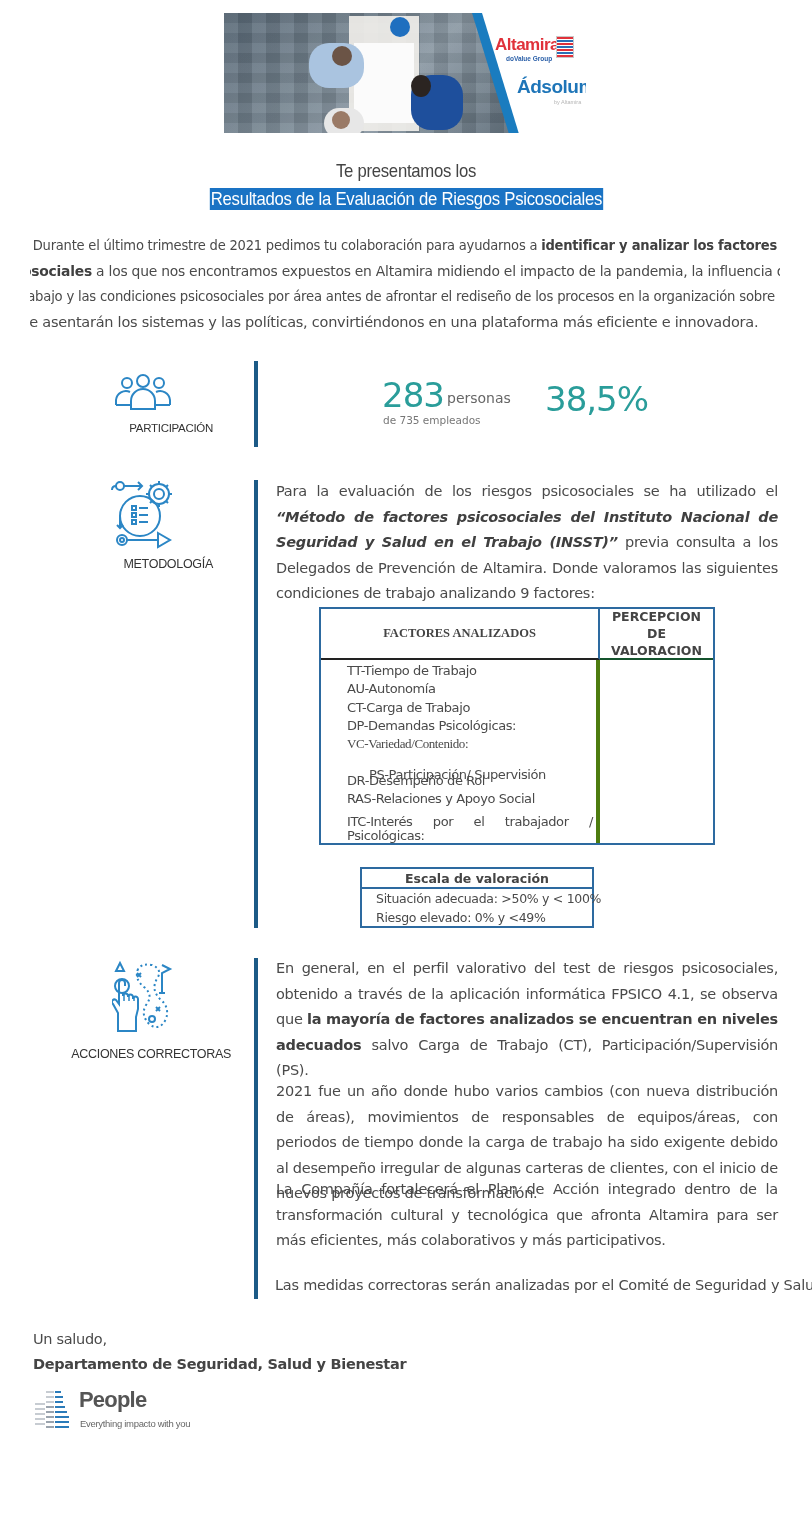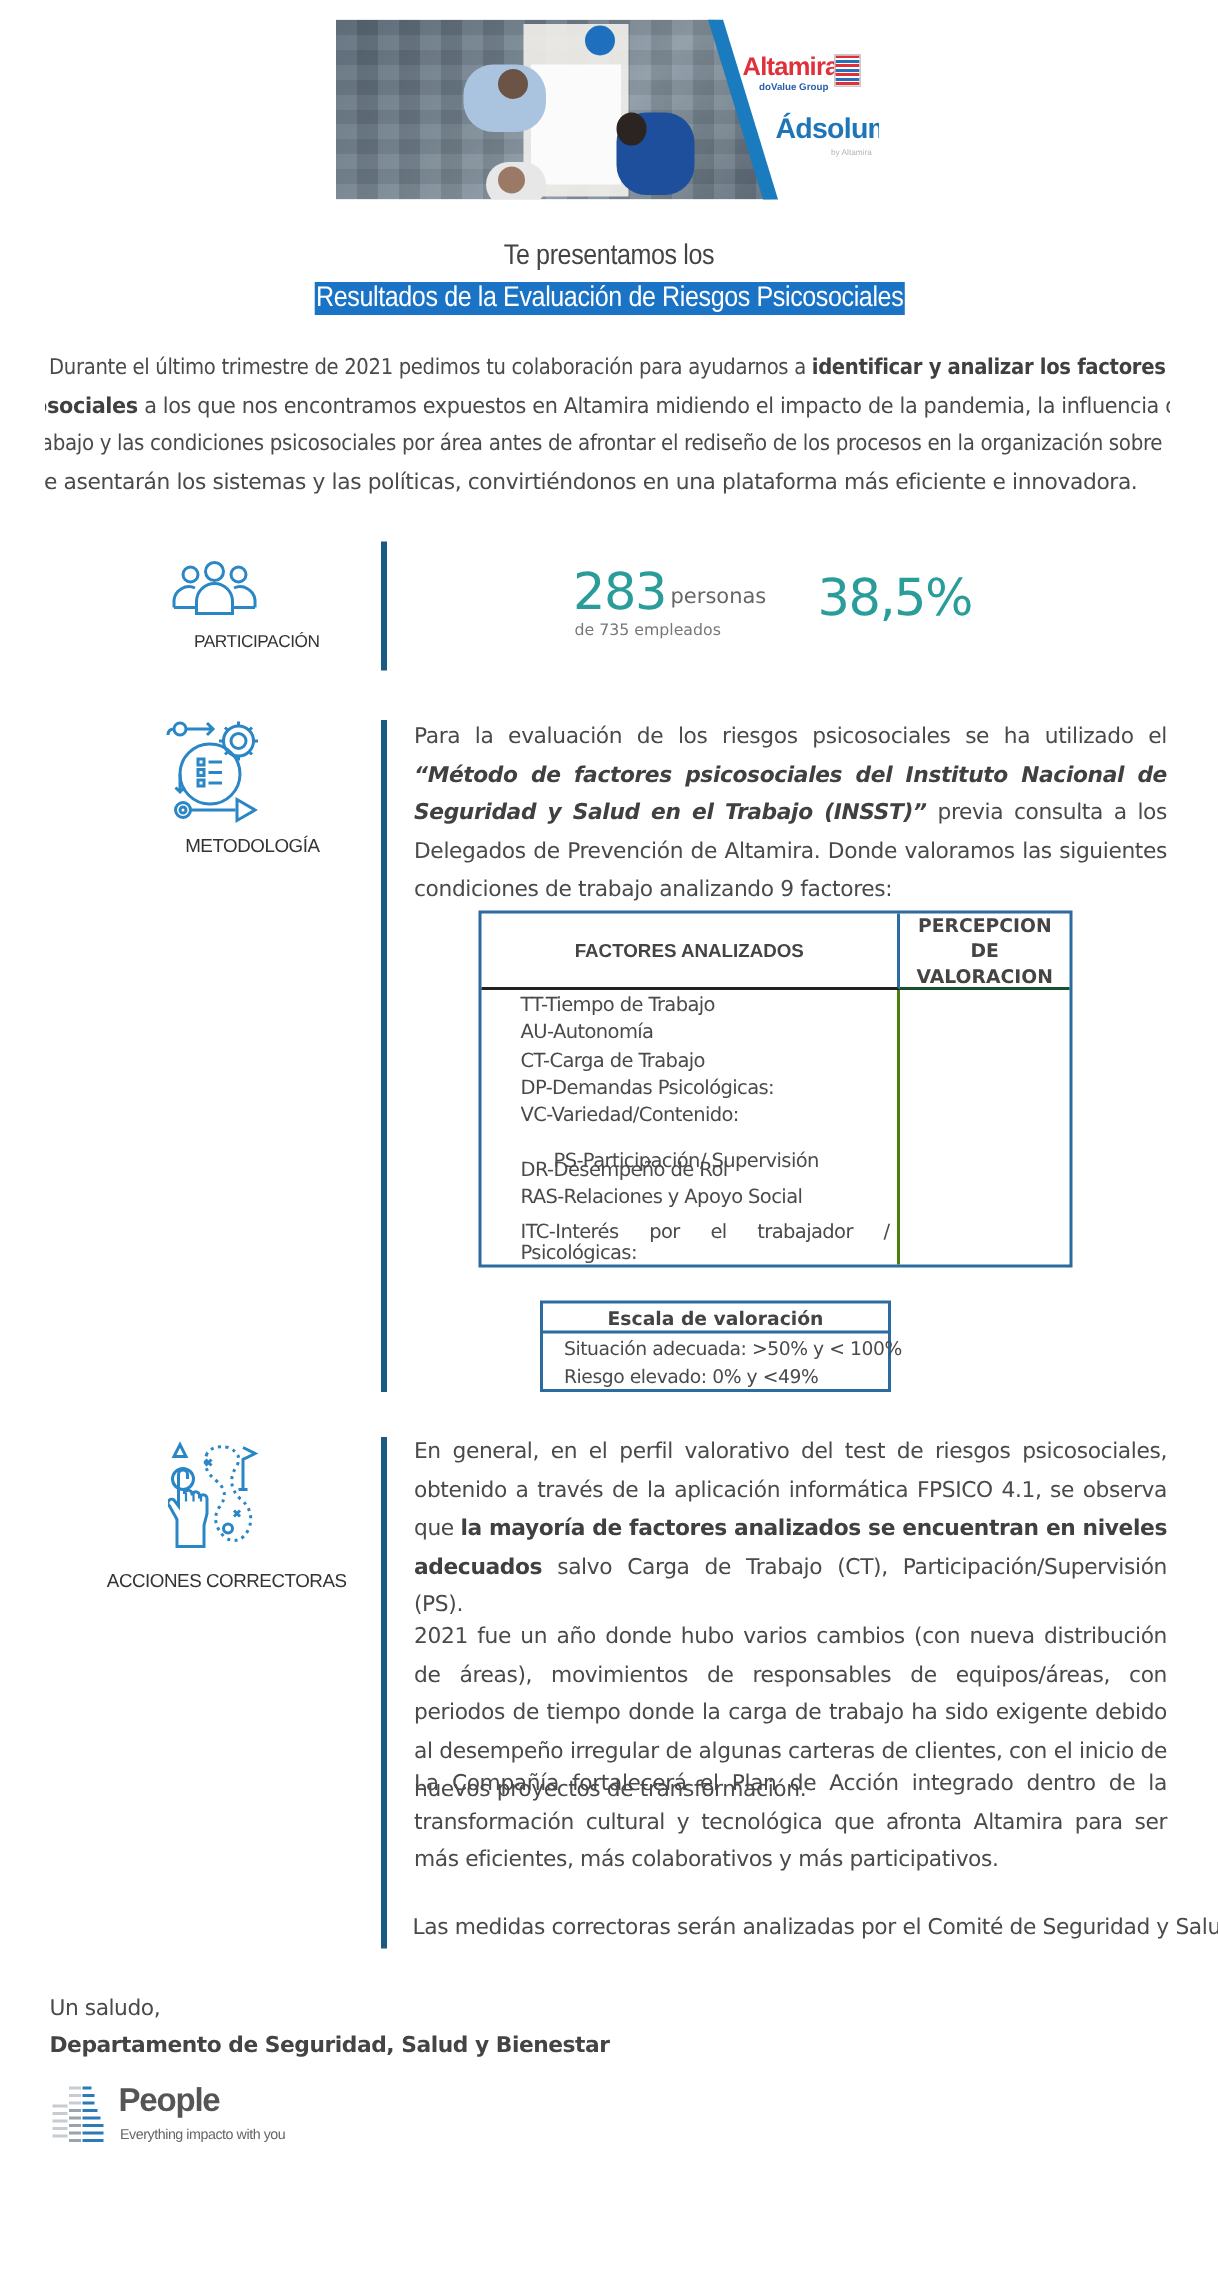--- a/index.html
+++ b/index.html
@@ -118,31 +118,31 @@
 
     
     .factors-table {
       left: 319px; top: 607px; width: 396px; height: 238px;
       border: 2px solid #2d6aa0; border-collapse: collapse;
     }
     .ft-head-left {
       position: absolute; left: 0; top: 0; width: 279px; height: 51px;
       border-bottom: 2px solid #222; border-right: 2px solid #2d6aa0;
       display: flex; align-items: center; justify-content: center;
-      font-family: Liberation Sans, sans-serif; font-weight: bold; font-size: 12.5px; color: #444;
+      font-family: Liberation Serif, serif; font-weight: bold; font-size: 12.5px; color: #444;
     }
     .ft-head-right {
       position: absolute; left: 279px; top: 0; width: 113px; height: 51px;
       border-bottom: 2px solid #14532d;
       display: flex; align-items: center; justify-content: center; text-align: center;
       font-family: "DejaVu Sans", sans-serif; font-weight: bold; font-size: 12.5px; line-height: 17px; color: #444;
     }
     .ft-body-left {
       position: absolute; left: 0; top: 51px; width: 279px; height: 183px;
-      border-right: 2px solid #4d7c0f;
+      border-right: 4px solid #4d7c0f;
     }
     .ft-body-right {
       position: absolute; left: 279px; top: 51px; width: 113px; height: 183px;
     }
     .ft-row-name {
       position: absolute; left: 26px; width: 246px;
       font-family: "DejaVu Sans", sans-serif; font-size: 13px; line-height: 18.3px; color: #4a4a4a;
       letter-spacing: -0.4px;
     }
     .ft-row-val {
@@ -277,21 +277,21 @@
 <div class="abs factors-table">
   <div class="ft-head-left">FACTORES ANALIZADOS</div>
   <div class="ft-head-right">
     <span style="display:block; width:100px;">PERCEPCION DE VALORACION</span>
   </div>
   <div class="ft-body-left">
     <div class="ft-row-name" style="top:2px;">TT-Tiempo de Trabajo</div>
     <div class="ft-row-name" style="top:20.3px;">AU-Autonomía</div>
     <div class="ft-row-name" style="top:38.6px;">CT-Carga de Trabajo</div>
     <div class="ft-row-name" style="top:56.9px;">DP-Demandas Psicológicas:</div>
-    <div class="ft-row-name" style="top:75.2px;">VC-Variedad/Contenido:</div>
+    <div class="ft-row-name" style="top:75.2px;font-family:Liberation Serif, serif;">VC-Variedad/Contenido:</div>
     <div class="ft-row-name" style="top:106px;margin-left:22px;">PS-Participación/ Supervisión</div>
     <div class="ft-row-name" style="top:111.8px;">DR-Desempeño de Rol</div>
     <div class="ft-row-name" style="top:130.1px;">RAS-Relaciones y Apoyo Social</div>
     <div class="ft-row-name justify" style="top:153px;">ITC-Interés por el trabajador /</div>
     <div class="ft-row-name" style="top:166.7px;">Psicológicas:</div>
   </div>
 </div>
 
 <div class="abs scale-box">
   <div class="scale-title">Escala de valoración</div>

